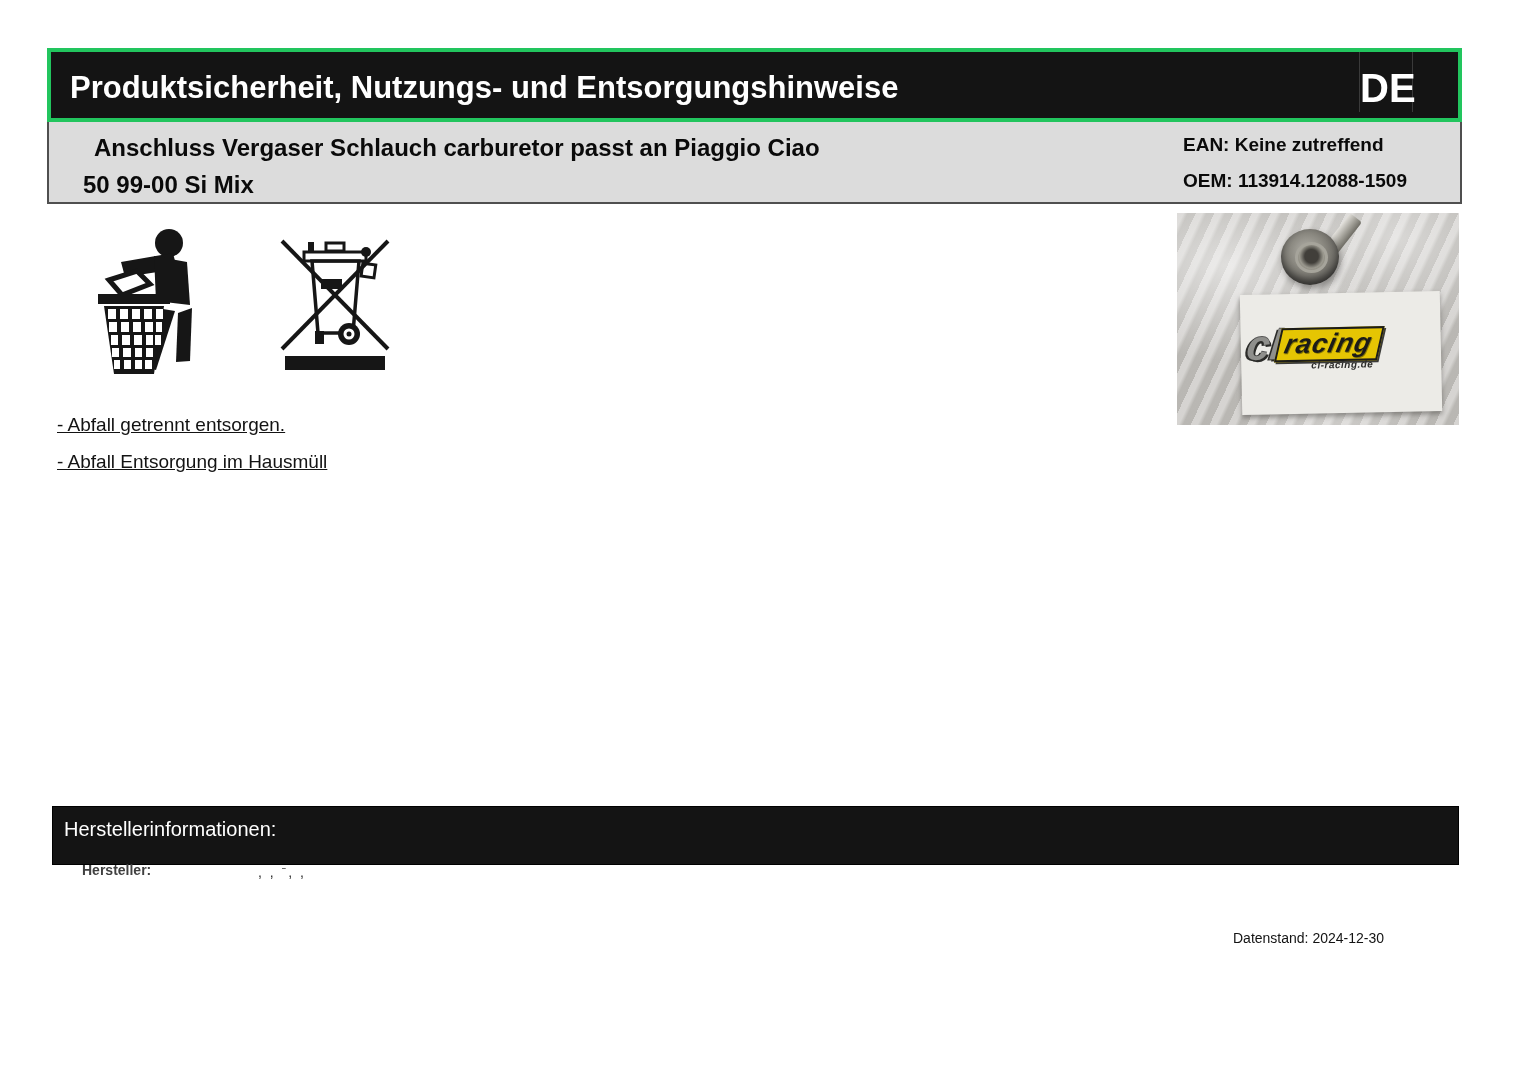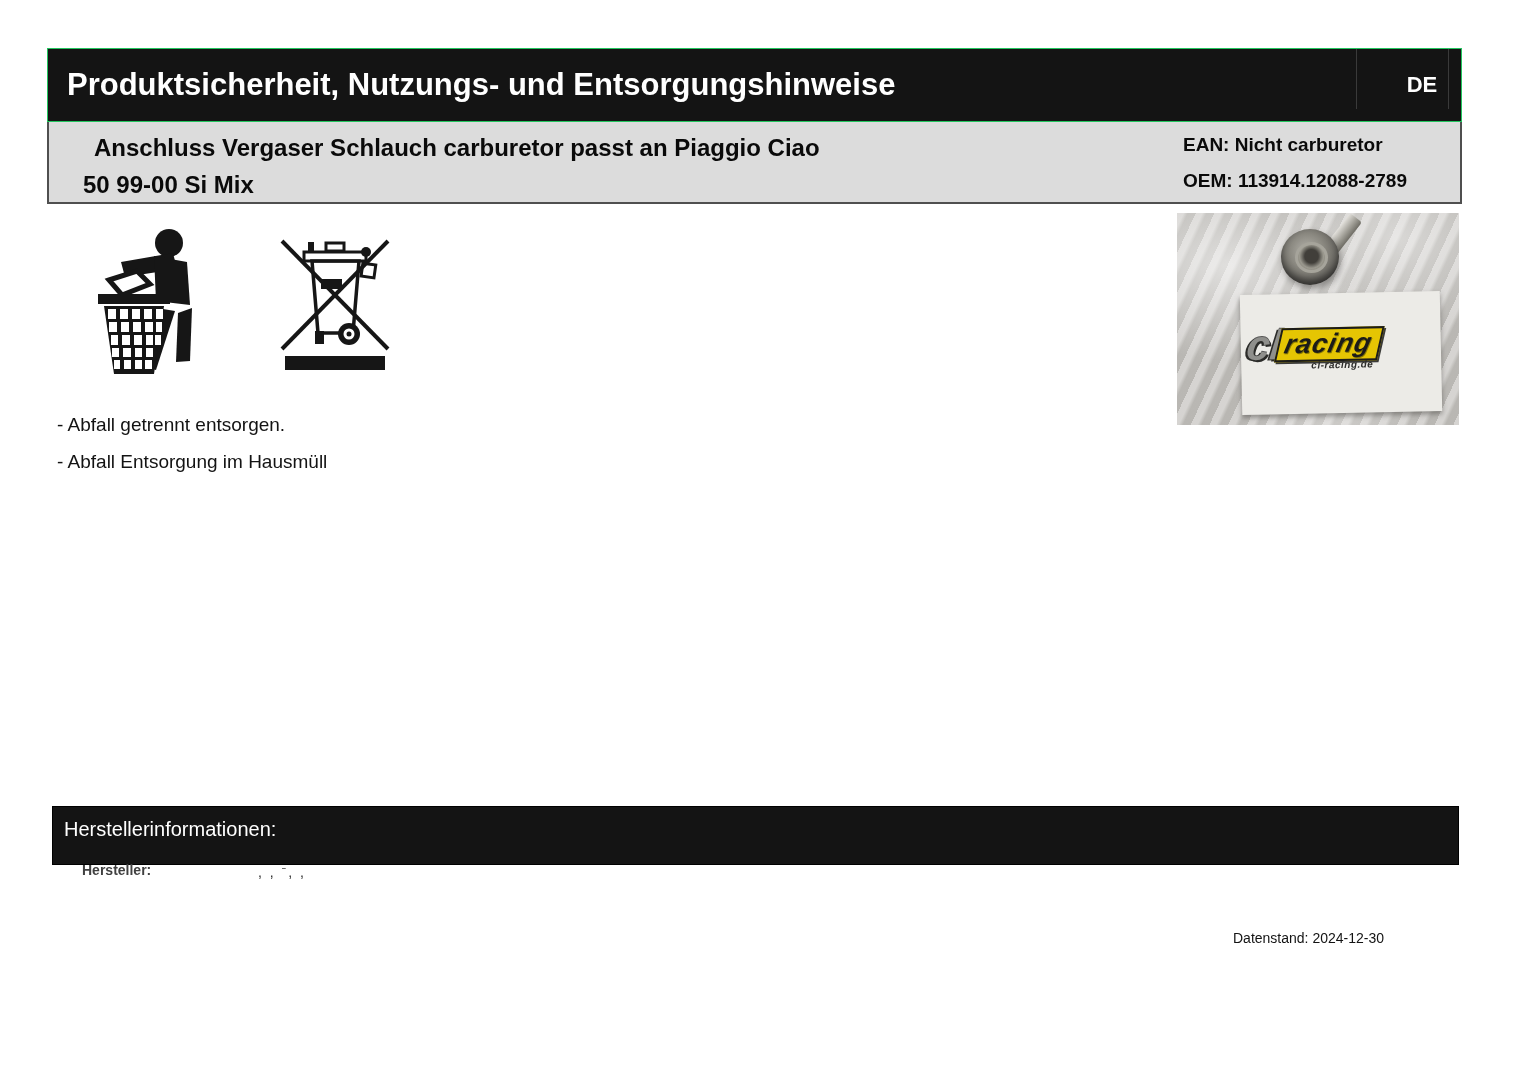--- a/index.html
+++ b/index.html
@@ -1,39 +1,39 @@
 <!DOCTYPE html>
 <html><head>
 <meta charset="utf-8">
 <style>
   html,body{margin:0;padding:0;background:#ffffff;}
   .page{position:relative;width:1520px;height:1075px;background:#ffffff;overflow:hidden;
         font-family:"Liberation Sans", sans-serif;color:#111;}
 
   
   .header{position:absolute;left:47px;top:48px;width:1415px;}
-  .header-black{position:relative;height:74px;background:#141414;border:1px solid #22c55e;box-sizing:border-box;}
+  .header-black{position:relative;height:74px;background:#141414;border:4px solid #22c55e;box-sizing:border-box;}
   .header-title{position:absolute;left:19px;top:0;height:72px;line-height:72px;
                 color:#ffffff;font-size:31px;font-weight:bold;white-space:nowrap;}
   .lang-cell{position:absolute;left:1308px;top:0;width:52px;height:60px;line-height:72px;
-             text-align:center;color:#ffffff;font-size:22px;font-weight:bold;
-             border-left:1px solid #3a3a3a;border-right:1px solid #3a3a3a;padding-left:39px;}
+             text-align:center;color:#ffffff;font-size:40px;font-weight:bold;
+             border-left:1px solid #3a3a3a;border-right:1px solid #3a3a3a;}
   .header-gray{position:relative;height:82px;background:#dcdcdc;border:2px solid #4f4f4f;
                border-top:none;box-sizing:border-box;}
   .product-title{position:absolute;left:0;top:7px;font-size:24px;font-weight:bold;line-height:37px;color:#0a0a0a;padding-left:24px;}
   .pt-line1{padding-left:21px;white-space:nowrap;}
   .pt-line2{padding-left:10px;white-space:nowrap;}
   .codes{position:absolute;left:1134px;top:5px;font-size:19px;font-weight:bold;line-height:36px;color:#0a0a0a;}
 
   
   .icon-tidyman{position:absolute;left:93px;top:228px;width:112px;height:147px;}
   .icon-weee{position:absolute;left:278px;top:230px;width:114px;height:140px;}
 
   
-  .note{position:absolute;left:57px;font-size:19px;color:#131313;white-space:nowrap;}
+  .note{position:absolute;left:57px;font-size:19px;color:#131313;white-space:nowrap;text-decoration:underline;}
   .note1{top:414px;}
   .note2{top:451px;}
 
   
   .photo{position:absolute;left:1177px;top:213px;width:282px;height:212px;overflow:hidden;
          background:
            radial-gradient(ellipse at 18% 25%, rgba(255,255,255,.55), transparent 42%),
            radial-gradient(ellipse at 78% 12%, rgba(255,255,255,.45), transparent 38%),
            radial-gradient(ellipse at 55% 85%, rgba(255,255,255,.35), transparent 45%),
            repeating-linear-gradient(115deg, rgba(255,255,255,.28) 0 6px, rgba(118,116,112,.16) 10px 17px),
@@ -81,22 +81,22 @@
     <div class="header-black">
       <div class="header-title">Produktsicherheit, Nutzungs- und Entsorgungshinweise</div>
       <div class="lang-cell">DE</div>
     </div>
     <div class="header-gray">
       <div class="product-title">
         <div class="pt-line1">Anschluss Vergaser Schlauch carburetor passt an Piaggio Ciao</div>
         <div class="pt-line2">50 99-00 Si Mix</div>
       </div>
       <div class="codes">
-        <div>EAN: Nicht carburetor</div>
-        <div>OEM: 113914.12088-2789</div>
+        <div>EAN: Keine zutreffend</div>
+        <div>OEM: 113914.12088-1509</div>
       </div>
     </div>
   </div>
 
   <svg class="icon-tidyman" viewBox="0 0 112 147" aria-hidden="true">
     <circle class="ink" cx="76" cy="15" r="14"></circle>
     <polygon class="ink" points="28,34 80,25 84,41 32,49"></polygon>
     <polygon class="ink" points="61,28 94,34 97,77 63,73"></polygon>
     <polygon class="ink" points="64,80 82,83 63,142 46,137"></polygon>
     <polygon class="ink" points="85,85 99,80 97,133 83,134"></polygon>

